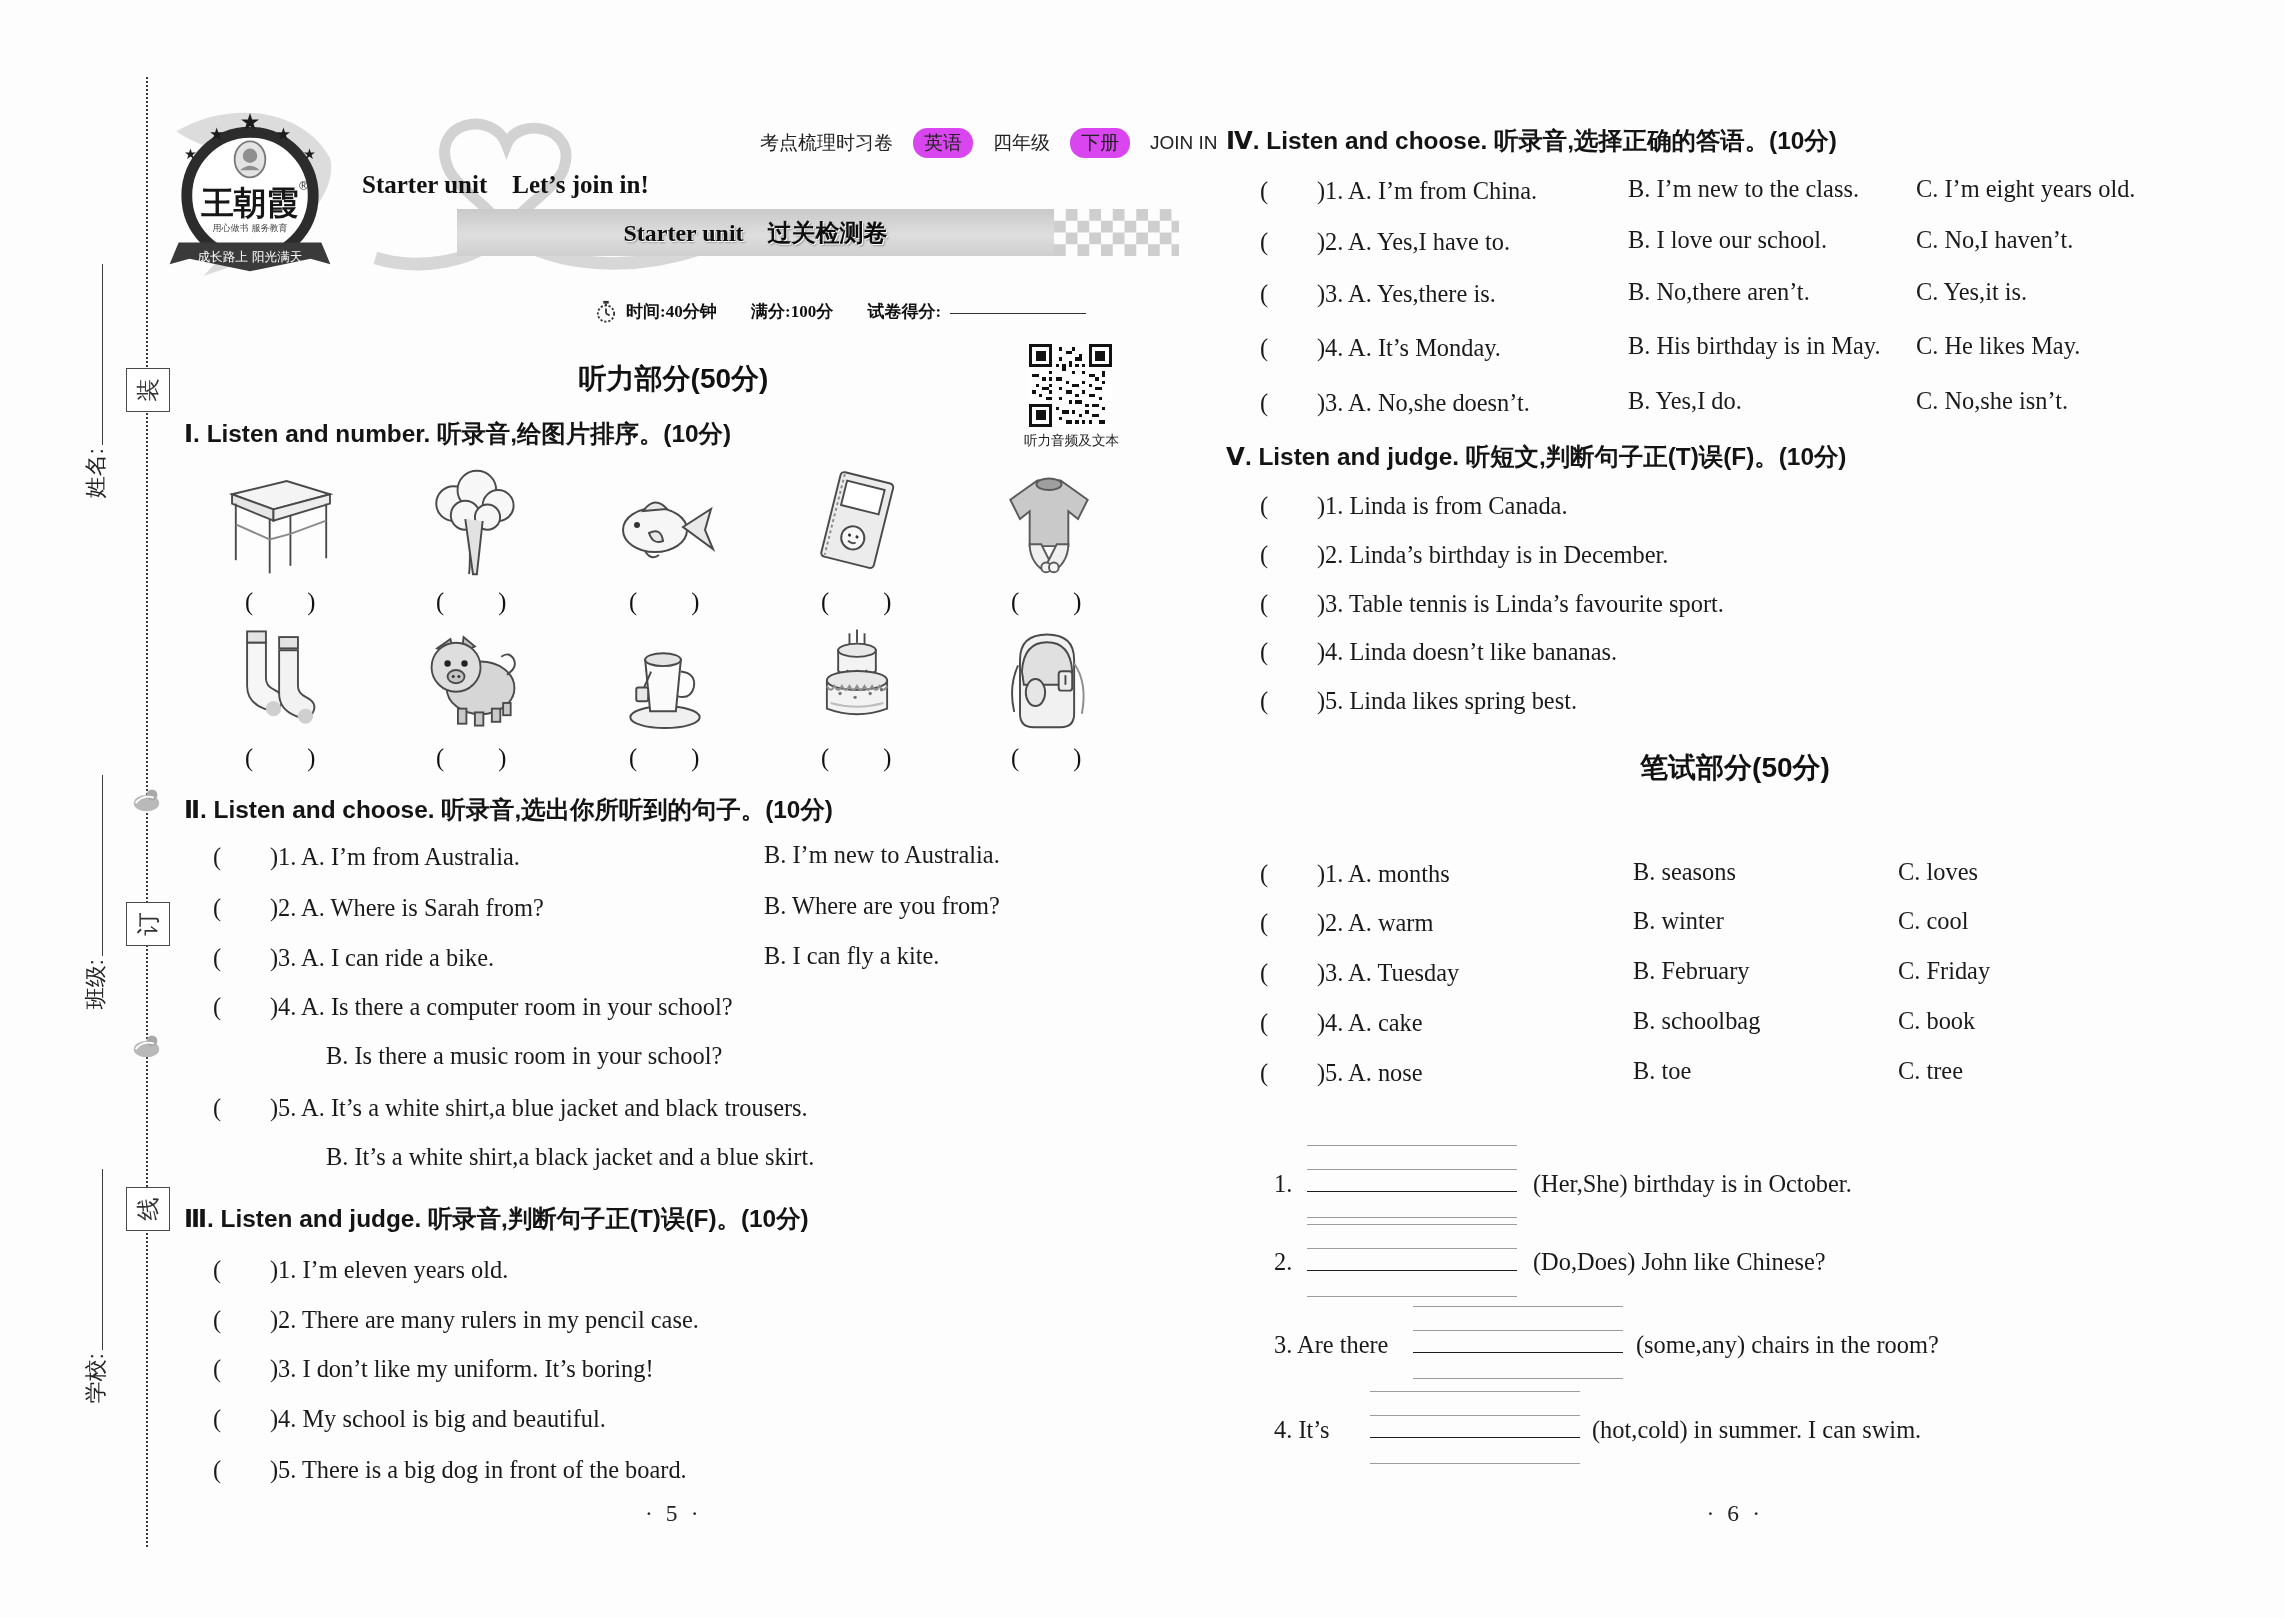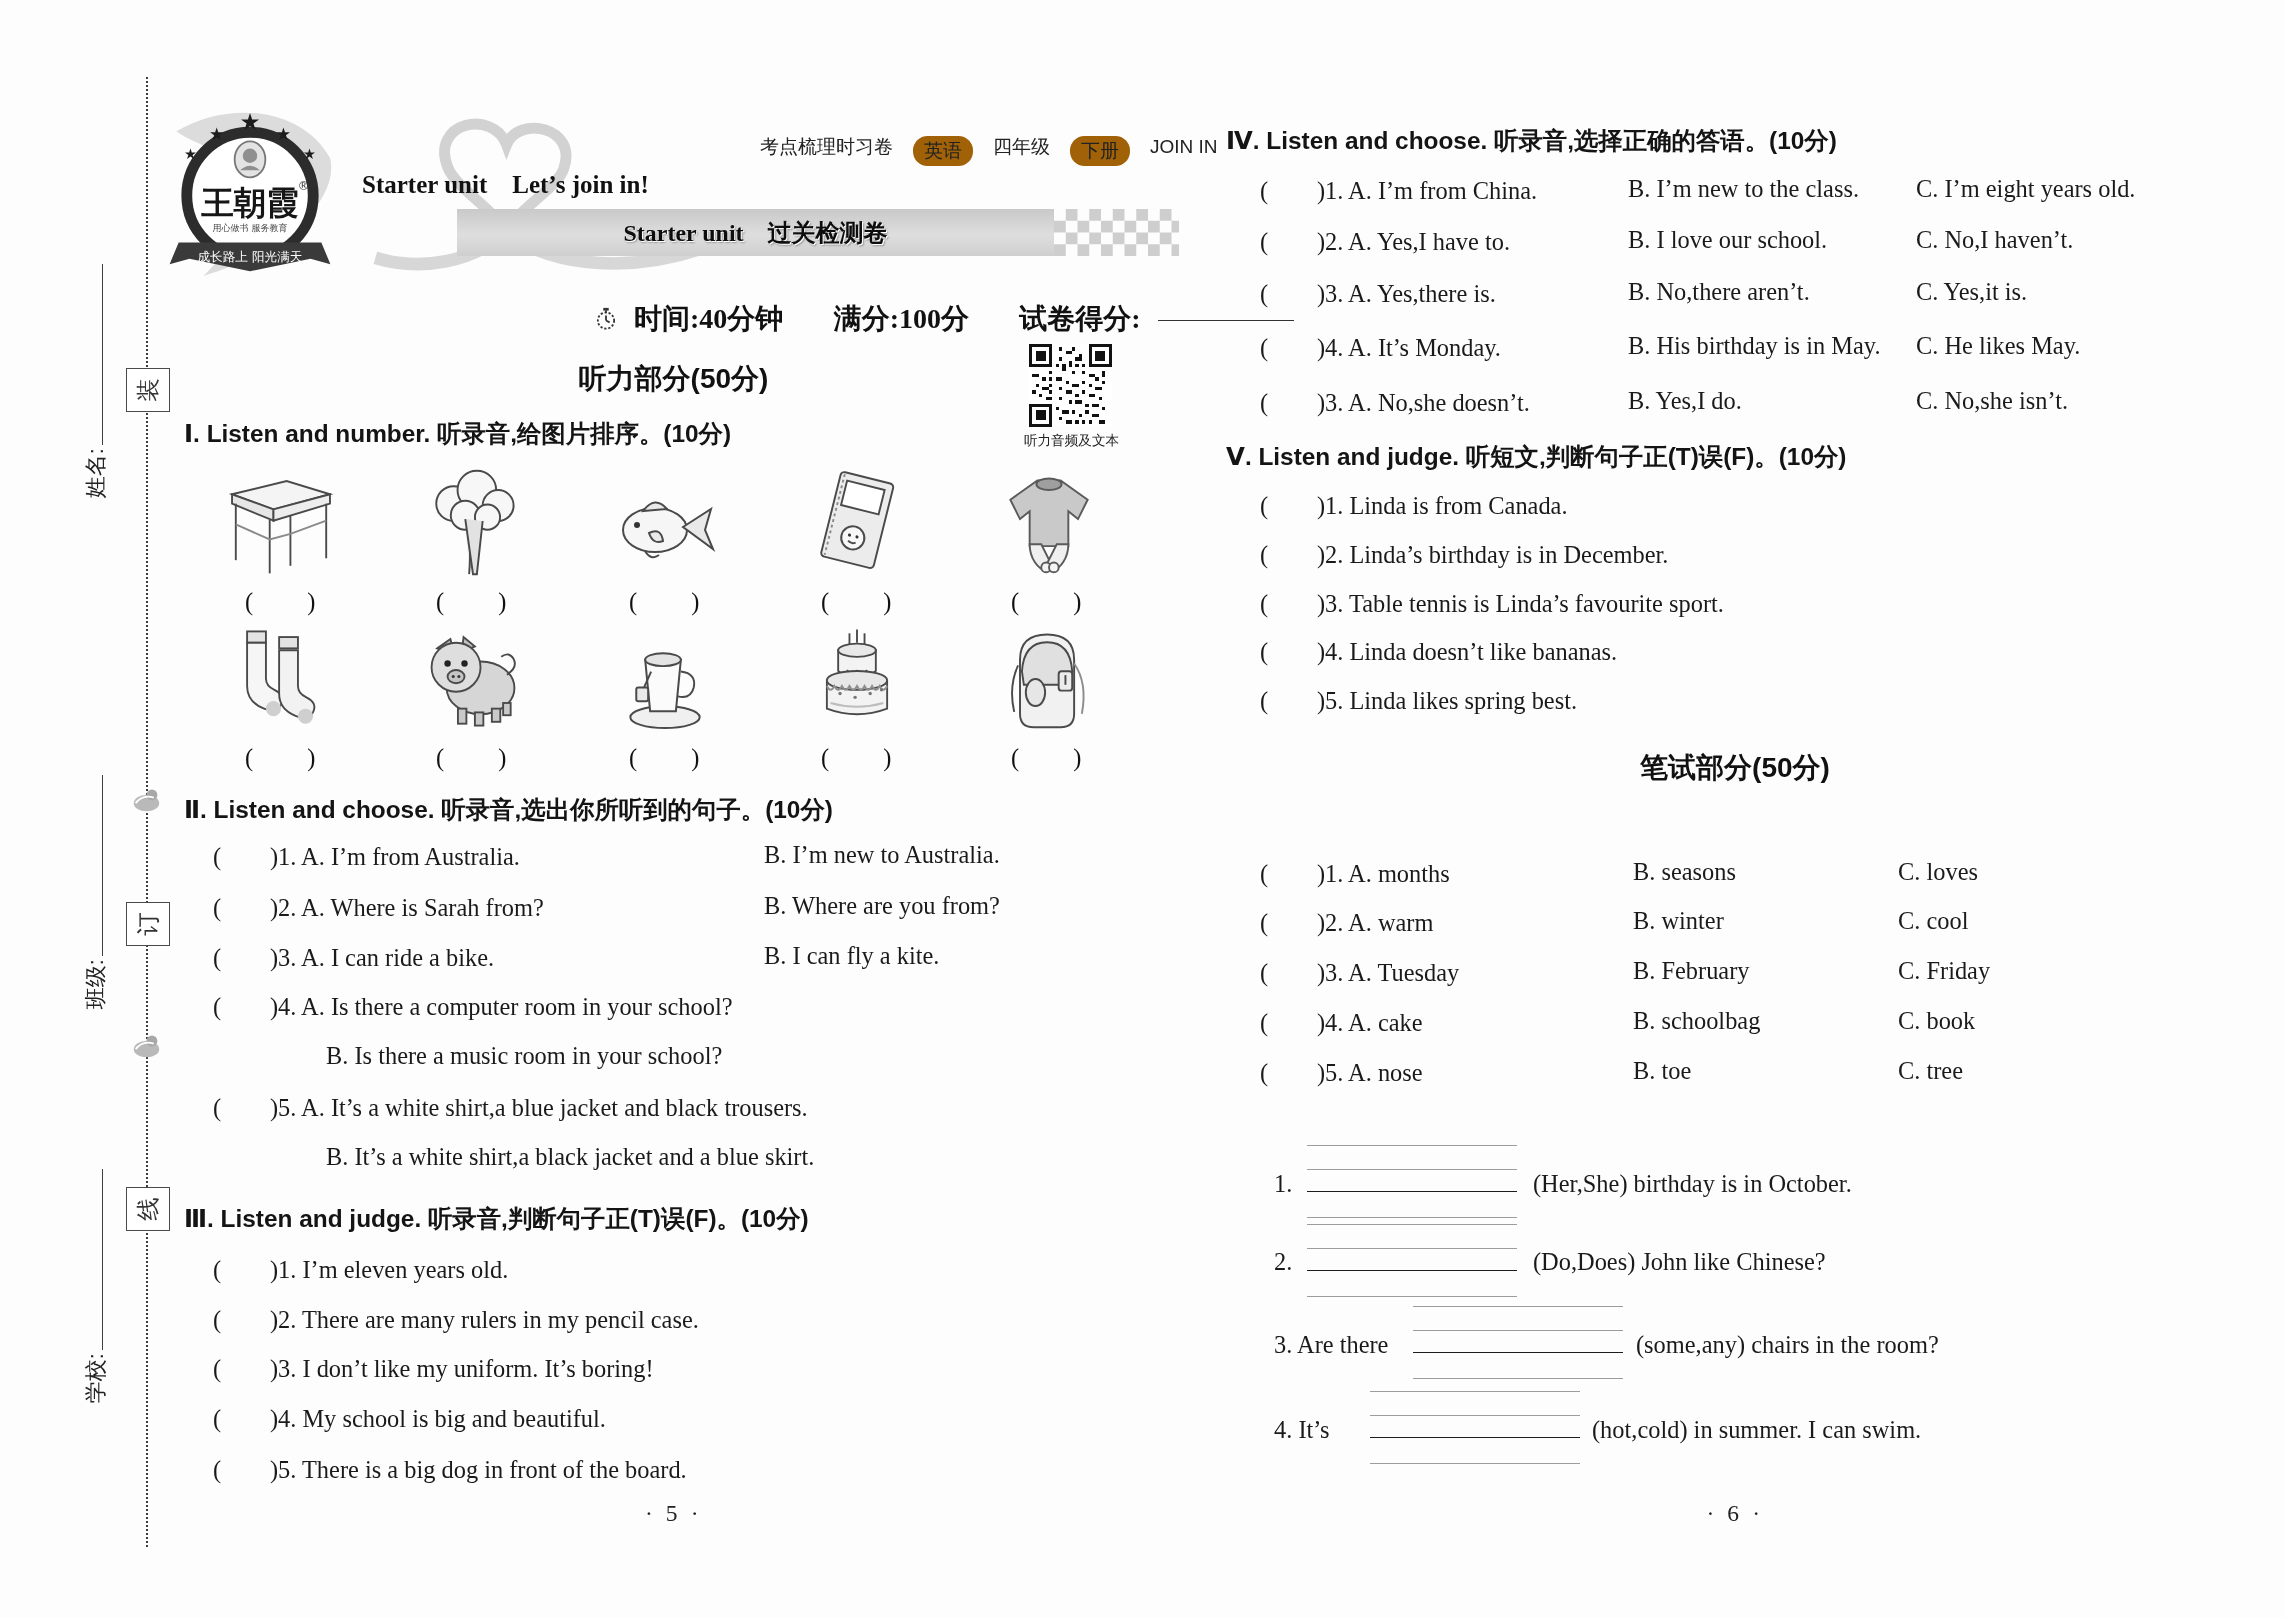--- a/index.html
+++ b/index.html
@@ -5,32 +5,32 @@
   html,body{margin:0;padding:0;background:#888;}
   .sheet{position:relative;width:2286px;height:1618px;background:#fdfdfd;overflow:hidden;
          font-family:"Liberation Serif","DejaVu Serif",serif;color:#111;}
   .abs{position:absolute;}
   .h{position:absolute;font-family:"Liberation Sans","DejaVu Sans",sans-serif;font-weight:700;
      font-size:24.4px;color:#141414;white-space:nowrap;}
   .opt{position:absolute;font-size:24.4px;color:#1a1a1a;white-space:nowrap;}
   .part{position:absolute;font-family:"Liberation Sans","DejaVu Sans",sans-serif;font-weight:700;
         font-size:28px;text-align:center;color:#111;}
   .pageno{position:absolute;font-size:23.5px;text-align:center;letter-spacing:3.6px;color:#222;}
-  .pill{background:#a16207;border-radius:14.5px;padding:1.8px 11px;margin-top:8px;}
+  .pill{background:#d946ef;border-radius:14.5px;padding:1.8px 11px;}
   .hdr{position:absolute;font-family:"Liberation Sans","DejaVu Sans",sans-serif;font-size:19px;
        color:#222;white-space:nowrap;display:flex;gap:20px;align-items:center;}
   .unitline{position:absolute;font-weight:700;font-size:25px;white-space:nowrap;color:#111;}
   .band{position:absolute;left:457px;top:209px;width:597px;height:47px;
         background:linear-gradient(180deg,#c9c9c9,#dedede 55%,#cfcfcf);display:flex;align-items:center;justify-content:center;}
   .band .t{font-family:Liberation Serif, serif;font-weight:700;font-size:24px;
            color:#0d0d0d;text-shadow:0.9px 0.9px 0 #fff,1.8px 1.8px 1.8px #9a9a9a;white-space:nowrap;}
   .checker{position:absolute;left:1054px;top:209px;width:125px;height:47px;
            background:repeating-conic-gradient(#c6c6c6 0% 25%, rgba(255,255,255,0) 0% 50%);
            background-size:23.5px 23.5px;opacity:.85;}
-  .infoline{position:absolute;display:flex;align-items:center;gap:17px;font-size:28px;font-weight:600;white-space:nowrap;}
+  .infoline{position:absolute;display:flex;align-items:center;gap:9px;font-size:17px;font-weight:600;white-space:nowrap;}
   .ul{display:inline-block;border-bottom:1.8px solid #333;height:3.6px;}
   .ansr{position:absolute;width:136px;text-align:center;font-size:24.4px;letter-spacing:1.8px;}
   .grid4{position:absolute;width:210px;height:71px;border-top:0.9px solid #9c9c9c;border-bottom:0.9px solid #9c9c9c;}
   .grid4::before{content:"";position:absolute;left:0;right:0;top:22.6px;border-top:0.9px solid #9c9c9c;}
   .grid4::after{content:"";position:absolute;left:0;right:0;top:45px;border-top:1.8px solid #1d1d1d;}
   .vline-dotted{position:absolute;left:146px;top:77px;height:1470px;width:0;border-left:2.7px dotted #3c3c3c;}
   .vgroup{position:absolute;width:380px;display:flex;align-items:baseline;justify-content:center;gap:3.6px;
           transform:rotate(-90deg);font-family:"Liberation Sans","DejaVu Sans",sans-serif;
           font-size:22px;color:#222;white-space:nowrap;}
   .mline{display:inline-block;width:181px;border-bottom:1.8px solid #3f3f3f;height:1.8px;}

